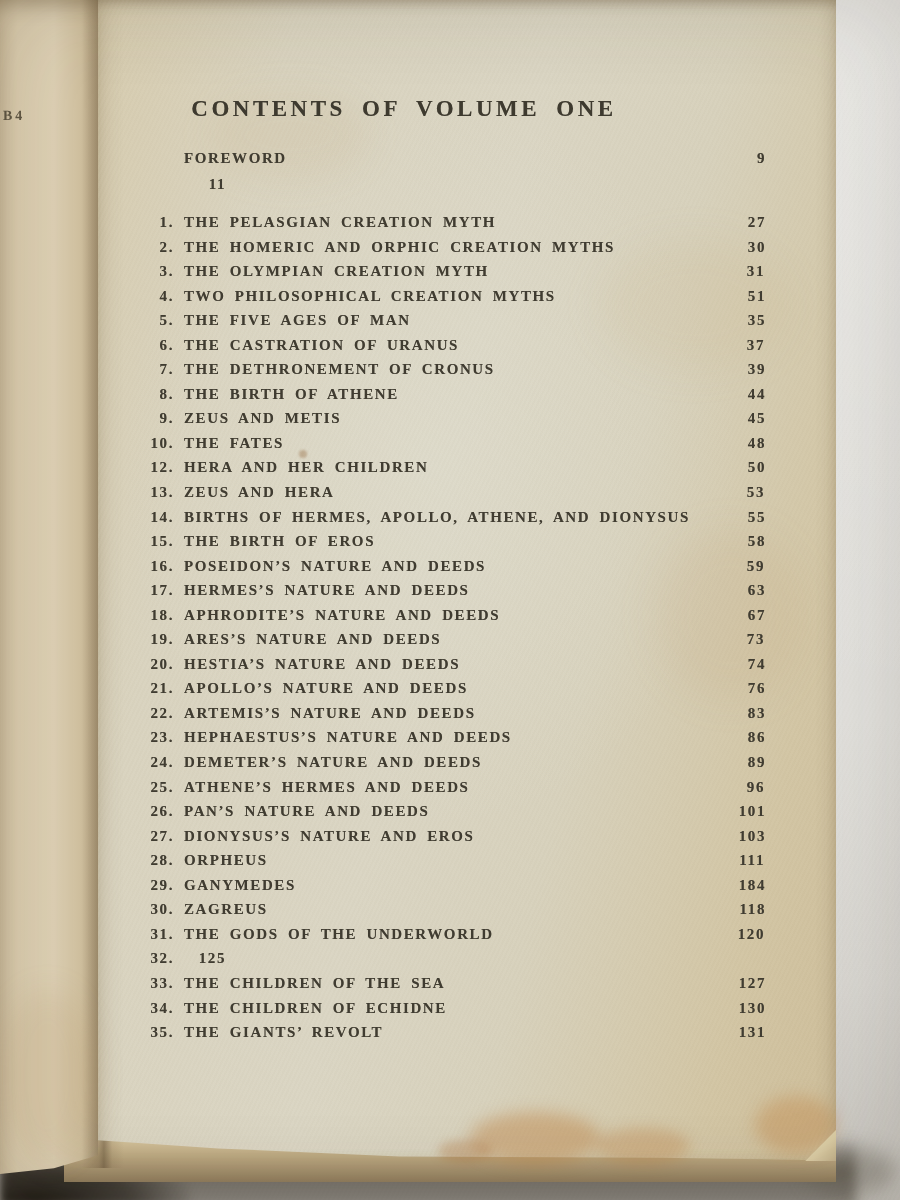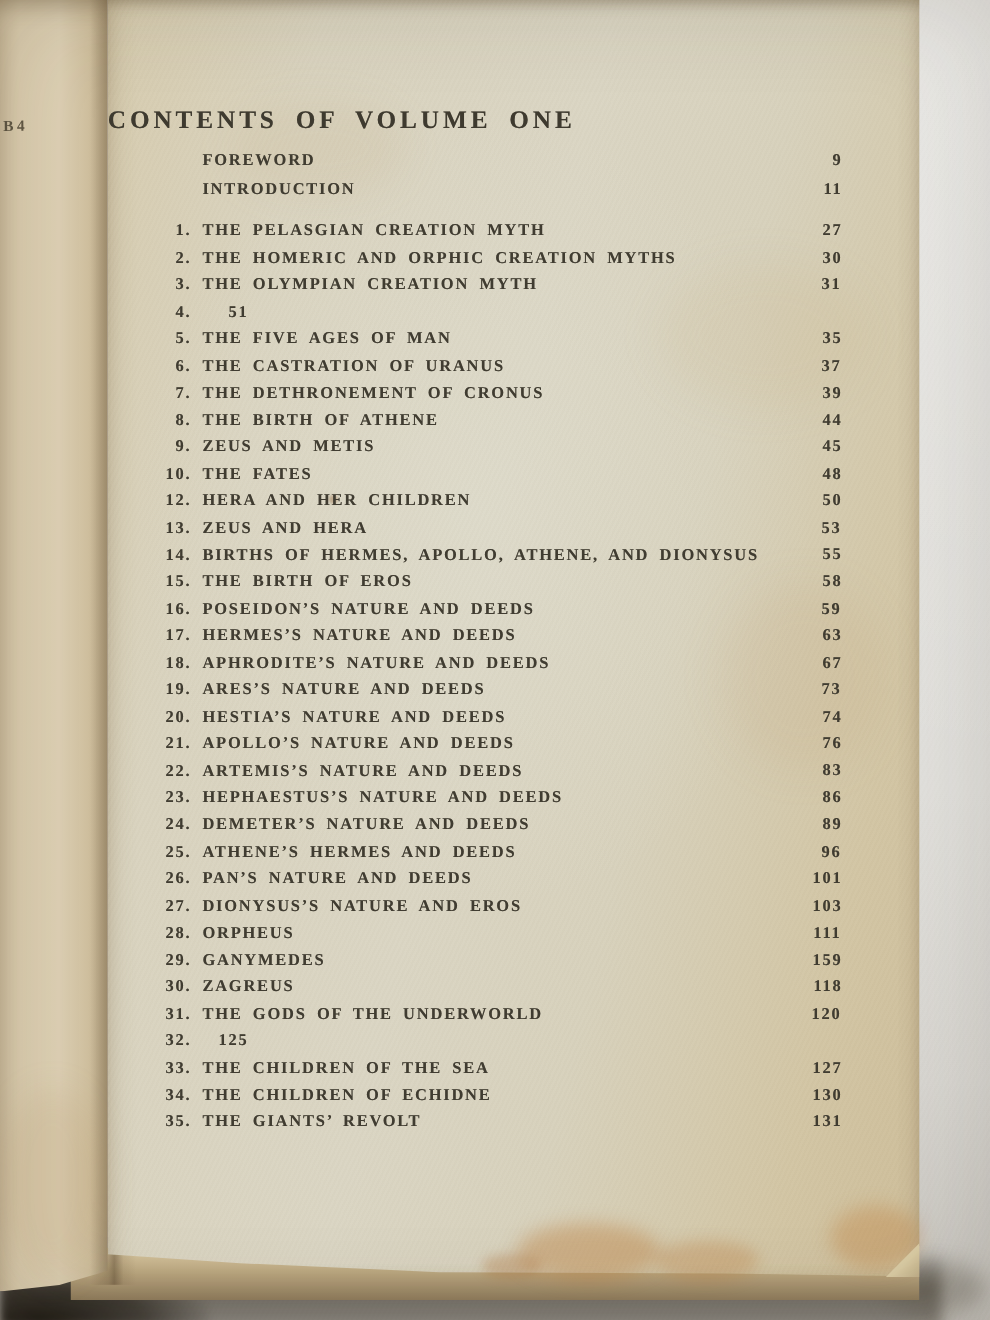--- a/index.html
+++ b/index.html
@@ -86,25 +86,25 @@
   .stain.s3{left:755px;top:1096px;width:82px;height:58px;background:rgba(190,126,58,.34);filter:blur(8px);}
   .stain.s4{left:438px;top:1140px;width:54px;height:22px;background:rgba(168,104,44,.30);filter:blur(5px);}
   .stain.s5{left:600px;top:240px;width:190px;height:130px;background:rgba(192,163,112,.10);filter:blur(18px);}
   .stain.s6{left:655px;top:530px;width:150px;height:170px;background:rgba(182,152,102,.10);filter:blur(18px);}
   .stain.s7{left:299px;top:450px;width:8px;height:8px;background:rgba(140,95,50,.35);filter:blur(1px);}
   .stain.s8{left:0px;top:990px;width:95px;height:170px;background:rgba(180,140,90,.14);filter:blur(14px);}
   .stain.s9{left:210px;top:90px;width:160px;height:90px;background:rgba(185,155,105,.10);filter:blur(16px);}
   
   .page-title{
     position:absolute;left:98px;top:96px;width:612px;
-    font-weight:bold;font-size:23px;letter-spacing:3.5px;word-spacing:7px;
+    text-align:center;font-weight:bold;font-size:23px;letter-spacing:3.5px;word-spacing:7px;
     color:#3e3a2f;text-shadow:0 0 .6px rgba(62,58,47,.5);
   }
   .toc{
-    position:absolute;left:142px;top:138px;width:624px;color:#403c31;
+    position:absolute;left:142px;top:150px;width:624px;color:#403c31;
     font-size:15px;font-weight:bold;letter-spacing:1.6px;word-spacing:4px;
     text-shadow:0 0 .5px rgba(64,60,49,.45);
   }
   .toc-row{display:flex;align-items:baseline;height:24.55px;white-space:nowrap;}
   .fm-row{height:26px;}
   .fm-block{margin-bottom:12px;}
   .toc-row .num{width:32px;text-align:right;margin-right:10px;flex:none;}
   .toc-row .lab{flex:1;min-width:0;}
   .toc-row .pg{width:42px;text-align:right;flex:none;}
   
@@ -145,21 +145,20 @@
 
   <div class="toc">
     <div class="fm-block">
         <div class="toc-row fm-row">
           <span class="num"></span>
           <span class="lab">FOREWORD</span>
           <span class="pg">9</span>
         </div>
         <div class="toc-row fm-row">
           <span class="num"></span>
-          <span class="lab">INTRODUCTION</span>
           <span class="pg">11</span>
         </div>
       </div>
     <div class="entries">
         <div class="toc-row">
           <span class="num">1.</span>
           <span class="lab">THE PELASGIAN CREATION MYTH</span>
           <span class="pg">27</span>
         </div>
         <div class="toc-row">
@@ -167,20 +166,21 @@
           <span class="lab">THE HOMERIC AND ORPHIC CREATION MYTHS</span>
           <span class="pg">30</span>
         </div>
         <div class="toc-row">
           <span class="num">3.</span>
           <span class="lab">THE OLYMPIAN CREATION MYTH</span>
           <span class="pg">31</span>
         </div>
         <div class="toc-row">
           <span class="num">4.</span>
+          <span class="lab">TWO PHILOSOPHICAL CREATION MYTHS</span>
           <span class="pg">51</span>
         </div>
         <div class="toc-row">
           <span class="num">5.</span>
           <span class="lab">THE FIVE AGES OF MAN</span>
           <span class="pg">35</span>
         </div>
         <div class="toc-row">
           <span class="num">6.</span>
           <span class="lab">THE CASTRATION OF URANUS</span>
@@ -287,21 +287,21 @@
           <span class="pg">103</span>
         </div>
         <div class="toc-row">
           <span class="num">28.</span>
           <span class="lab">ORPHEUS</span>
           <span class="pg">111</span>
         </div>
         <div class="toc-row">
           <span class="num">29.</span>
           <span class="lab">GANYMEDES</span>
-          <span class="pg">159</span>
+          <span class="pg">184</span>
         </div>
         <div class="toc-row">
           <span class="num">30.</span>
           <span class="lab">ZAGREUS</span>
           <span class="pg">118</span>
         </div>
         <div class="toc-row">
           <span class="num">31.</span>
           <span class="lab">THE GODS OF THE UNDERWORLD</span>
           <span class="pg">120</span>

